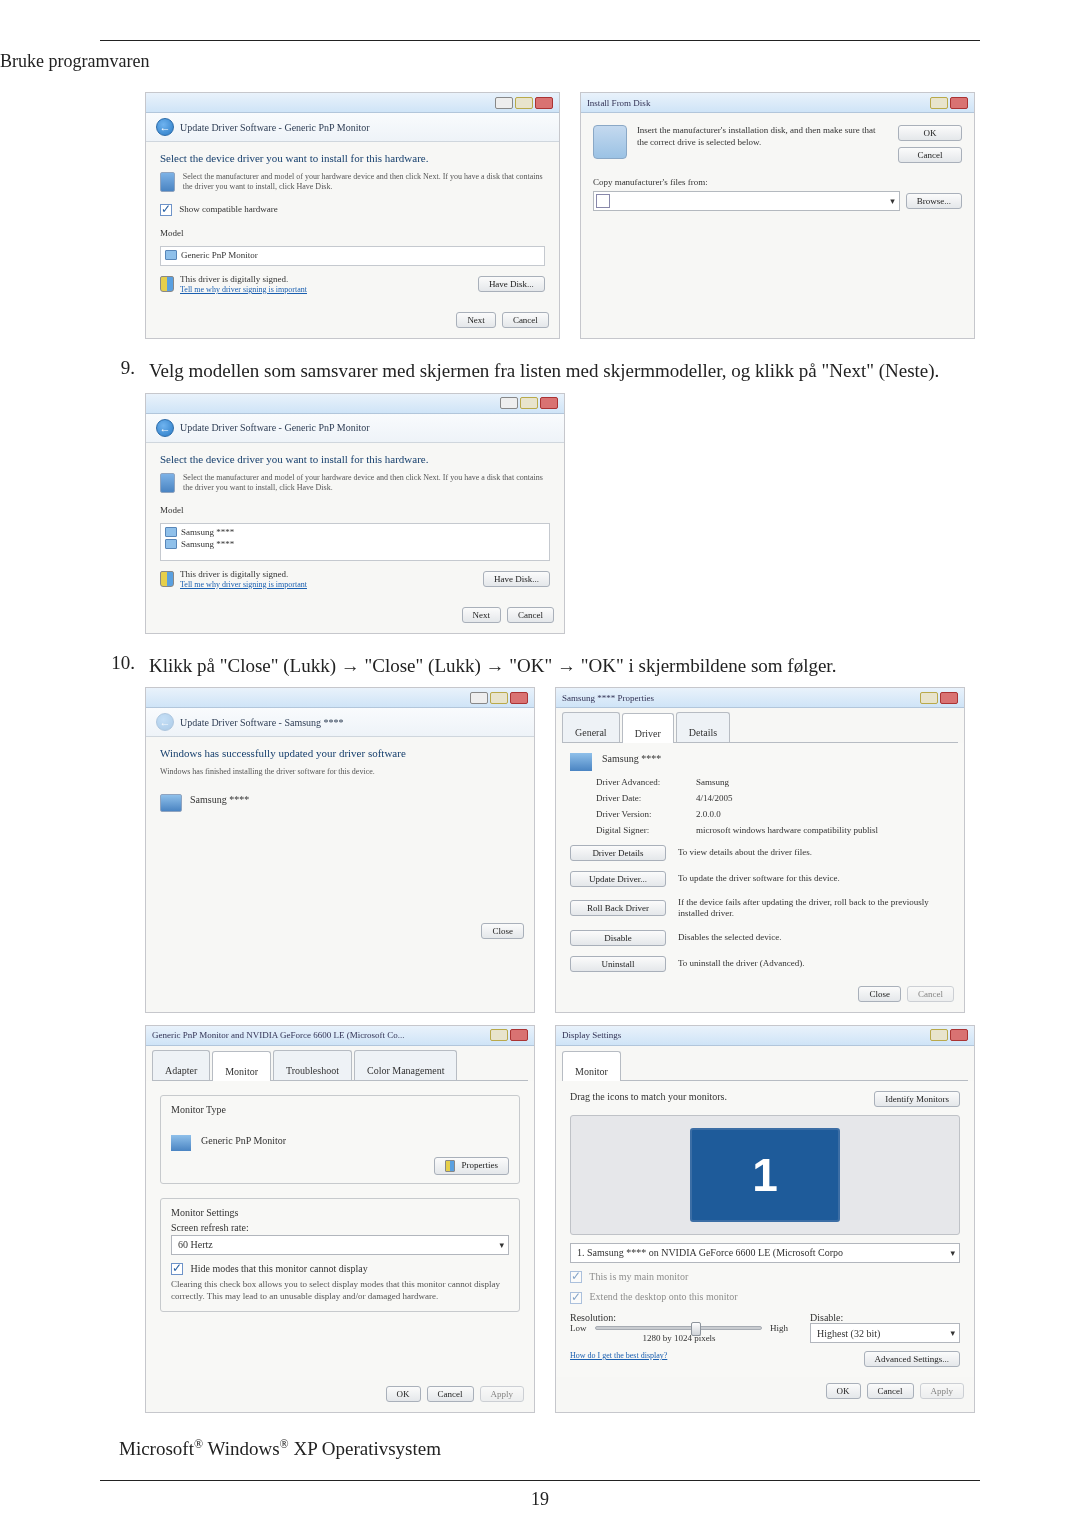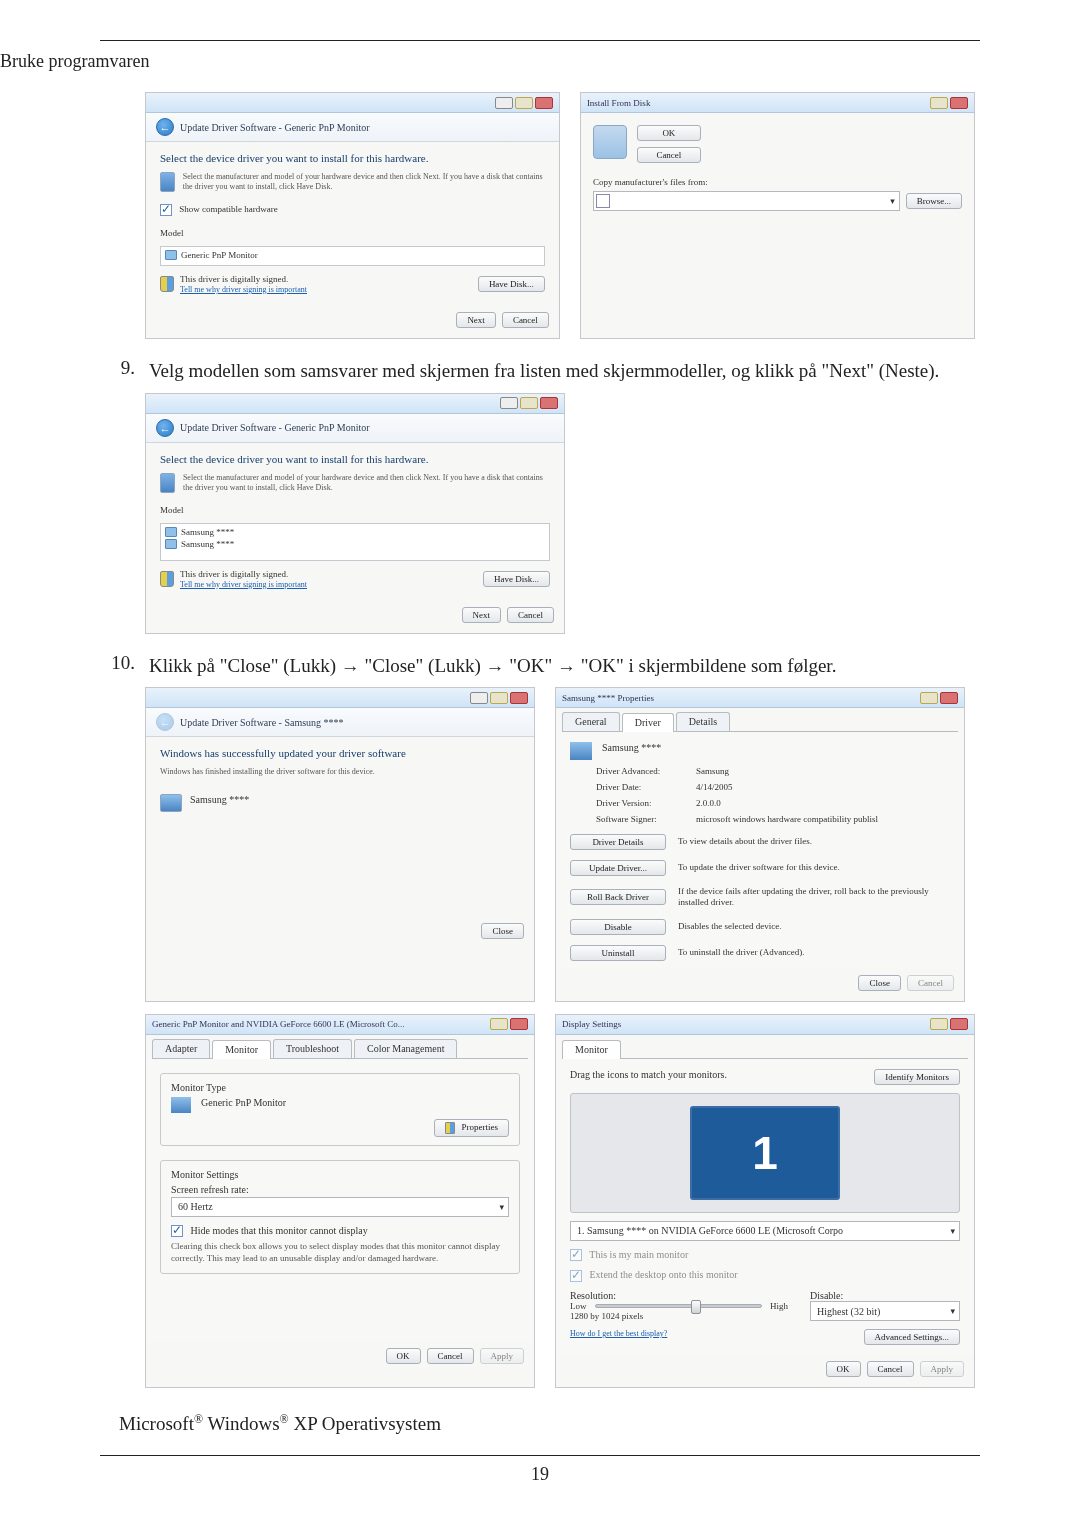--- a/index.html
+++ b/index.html
@@ -89,21 +89,21 @@
     .ifd-file-row .file-input {
       flex: 1; height: 20px; border: 1px solid #b4b9bf; background: #fff; display: flex; align-items: center;
       padding: 0 4px 0 2px; font-size: 9px; justify-content: space-between;
     }
     .ifd-file-row .file-input .txt-icon { width: 14px; height: 14px; border: 1px solid #88a; background: #fff; }
     .ifd-file-row .dd { font-size: 9px; }
 
     
     .tabs { display: flex; border-bottom: 1px solid #b7bcc3; margin: 4px 6px 0; gap: 0; }
     .tabs .tab {
-      padding: 3px 12px 4px; border: 1px solid #b7bcc3; border-bottom: none;
+      padding: 14px 12px 4px; border: 1px solid #b7bcc3; border-bottom: none;
       background: #eef2f6; font-size: 10px; border-radius: 3px 3px 0 0; margin-right: 2px; color: #333;
     }
     .tabs .tab.active { background: #fff; position: relative; top: 1px; }
     .prop-body { padding: 10px 14px 8px; display: flex; flex-direction: column; gap: 6px; background: #f8f8f6; }
     .prop-row { display: flex; gap: 10px; align-items: flex-start; }
     .prop-value-row { display: flex; gap: 14px; margin-left: 26px; font-size: 9px; }
     .prop-value-row .lbl { width: 86px; color: #333; }
     .prop-btn-row { display: flex; gap: 12px; align-items: center; margin-top: 4px; }
     .prop-btn-row .btn { width: 96px; text-align: center; }
     .prop-btn-row .desc { flex: 1; font-size: 9px; color: #333; line-height: 1.25; }
@@ -188,20 +188,21 @@
     <div class="shot" style="width:400px">
       <div class="titlebar">
         <span>Install From Disk</span>
         <span class="wnd-buttons">
           <span class="maxbtn"></span>
           <span class="closebtn"></span>
         </span>
       </div>
       <div class="ifd-body">
         <div class="ifd-icon"></div>
+        <div class="ifd-text">Insert the manufacturer's installation disk, and then make sure that the correct drive is selected below.</div>
         <div class="ifd-actions">
           <span class="btn" style="width:64px;text-align:center">OK</span>
           <span class="btn" style="width:64px;text-align:center">Cancel</span>
         </div>
       </div>
       <div class="ifd-copy">
         <label>Copy manufacturer's files from:</label>
         <div class="ifd-file-row">
           <div class="file-input">
             <span class="txt-icon"></span>
@@ -324,21 +325,21 @@
           </div>
         <div class="prop-value-row">
             <span class="lbl">Driver Date:</span>
             <span>4/14/2005</span>
           </div>
         <div class="prop-value-row">
             <span class="lbl">Driver Version:</span>
             <span>2.0.0.0</span>
           </div>
         <div class="prop-value-row">
-            <span class="lbl">Software Signer:</span>
+            <span class="lbl">Digital Signer:</span>
             <span>microsoft windows hardware compatibility publisl</span>
           </div>
         <div class="prop-btn-row">
             <span class="btn">Driver Details</span>
             <span class="desc">To view details about the driver files.</span>
           </div>
         <div class="prop-btn-row">
             <span class="btn">Update Driver...</span>
             <span class="desc">To update the driver software for this device.</span>
           </div>
@@ -373,21 +374,21 @@
         </span>
       </div>
       <div class="tabs">
         <span class="tab">Adapter</span>
         <span class="tab active">Monitor</span>
         <span class="tab">Troubleshoot</span>
         <span class="tab">Color Management</span>
       </div>
       <div class="prop-body">
         <div class="fieldset">
-          <div style="font-size:10px;margin-bottom:4px">Monitor Type</div>
+          <div style="font-size:10px;margin-bottom:20px">Monitor Type</div>
           <div class="prop-row">
             <span class="floppy" style="width:20px;height:16px;background:linear-gradient(#8fc0ea,#4a84c2)"></span>
             <span style="font-size:10px">Generic PnP Monitor</span>
           </div>
           <div style="text-align:right;margin-top:6px">
             <span class="btn">
               <span style="display:inline-block;width:10px;height:12px;background:linear-gradient(90deg,#e6cf4b 50%,#5aa0e0 50%);border:1px solid #888;border-radius:1px;margin-right:4px;vertical-align:middle"></span>
               <span>Properties</span>
             </span>
           </div>
@@ -448,21 +449,21 @@
         <div class="flex-between" style="gap:22px">
           <div style="flex:1">
             <div style="font-size:10px">Resolution:</div>
             <div class="slider">
               <span>Low</span>
               <span class="track">
                   <span class="thumb" style="left:58%"></span>
                 </span>
               <span>High</span>
             </div>
-            <div style="font-size:9px;text-align:left">1280 by 1024 pixels</div>
+            <div style="font-size:9px;text-align:center">1280 by 1024 pixels</div>
           </div>
           <div style="width:150px">
             <div style="font-size:10px">Disable:</div>
             <div class="dropdown">
               <span>Highest (32 bit)</span>
               <span class="caret">▾</span>
             </div>
           </div>
         </div>
         <div class="flex-between">

